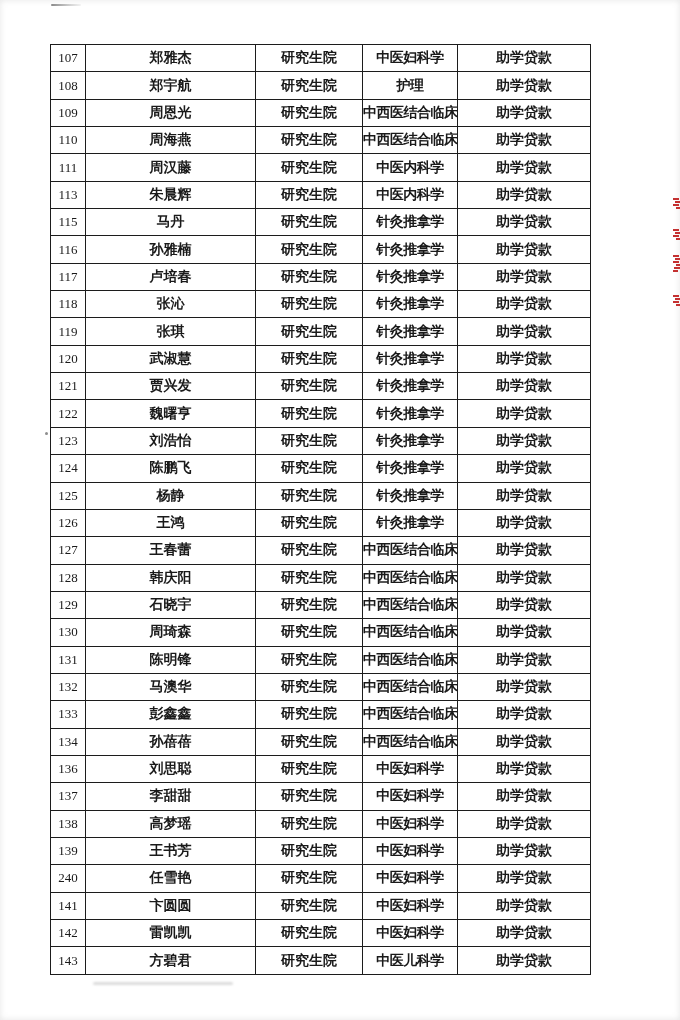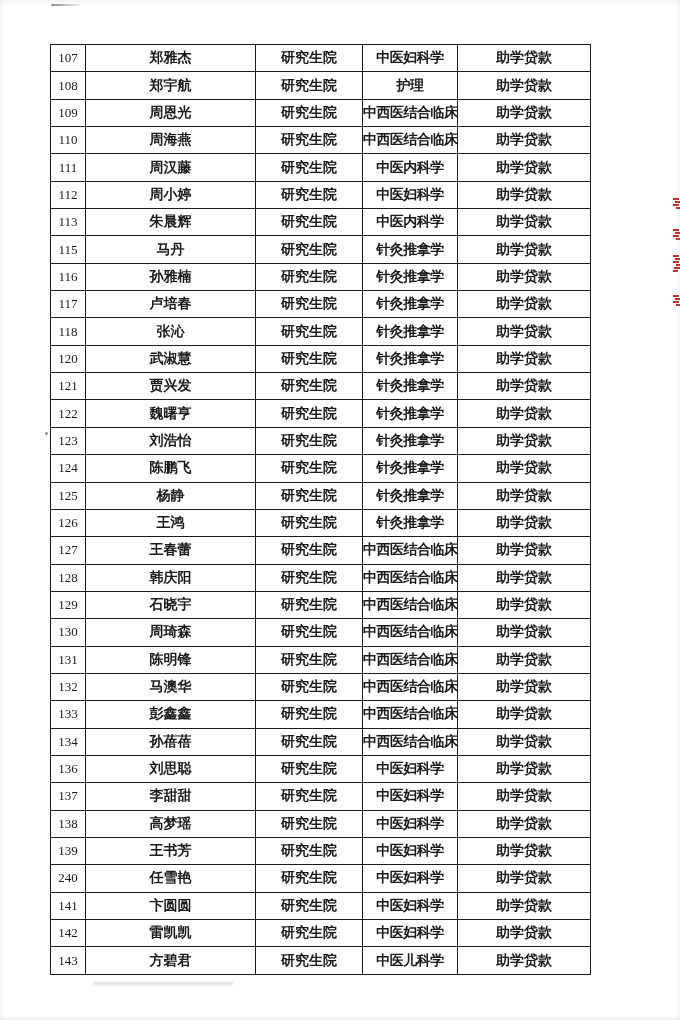--- a/index.html
+++ b/index.html
@@ -195,27 +195,20 @@
         <td class="cell-cn">助学贷款</td>
       </tr>
       <tr>
         <td class="cell-no">111</td>
         <td class="cell-cn cell-name">周汉藤</td>
         <td class="cell-cn">研究生院</td>
         <td class="cell-cn cell-major">中医内科学</td>
         <td class="cell-cn">助学贷款</td>
       </tr>
       <tr>
-        <td class="cell-no">112</td>
-        <td class="cell-cn cell-name">周小婷</td>
-        <td class="cell-cn">研究生院</td>
-        <td class="cell-cn cell-major">中医妇科学</td>
-        <td class="cell-cn">助学贷款</td>
-      </tr>
-      <tr>
         <td class="cell-no">113</td>
         <td class="cell-cn cell-name">朱晨辉</td>
         <td class="cell-cn">研究生院</td>
         <td class="cell-cn cell-major">中医内科学</td>
         <td class="cell-cn">助学贷款</td>
       </tr>
       <tr>
         <td class="cell-no">115</td>
         <td class="cell-cn cell-name">马丹</td>
         <td class="cell-cn">研究生院</td>
@@ -237,20 +230,27 @@
         <td class="cell-cn">助学贷款</td>
       </tr>
       <tr>
         <td class="cell-no">118</td>
         <td class="cell-cn cell-name">张沁</td>
         <td class="cell-cn">研究生院</td>
         <td class="cell-cn cell-major">针灸推拿学</td>
         <td class="cell-cn">助学贷款</td>
       </tr>
       <tr>
+        <td class="cell-no">119</td>
+        <td class="cell-cn cell-name">张琪</td>
+        <td class="cell-cn">研究生院</td>
+        <td class="cell-cn cell-major">针灸推拿学</td>
+        <td class="cell-cn">助学贷款</td>
+      </tr>
+      <tr>
         <td class="cell-no">120</td>
         <td class="cell-cn cell-name">武淑慧</td>
         <td class="cell-cn">研究生院</td>
         <td class="cell-cn cell-major">针灸推拿学</td>
         <td class="cell-cn">助学贷款</td>
       </tr>
       <tr>
         <td class="cell-no">121</td>
         <td class="cell-cn cell-name">贾兴发</td>
         <td class="cell-cn">研究生院</td>

